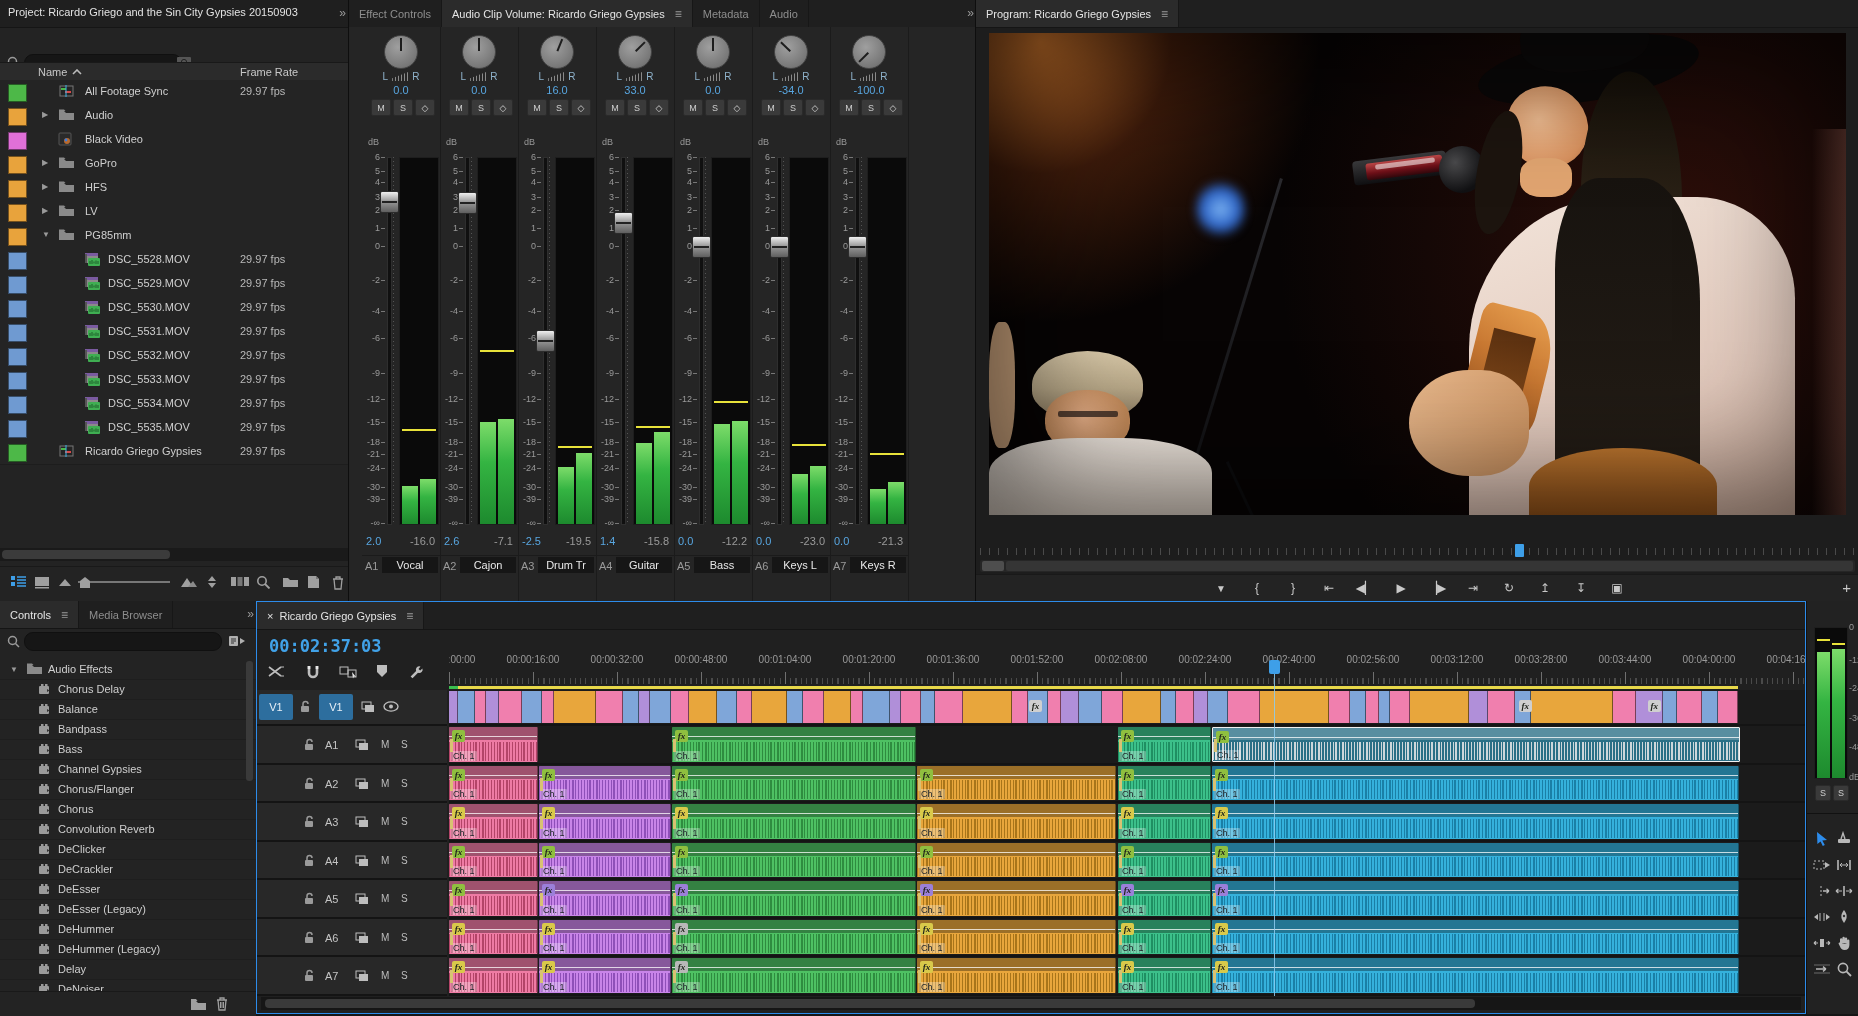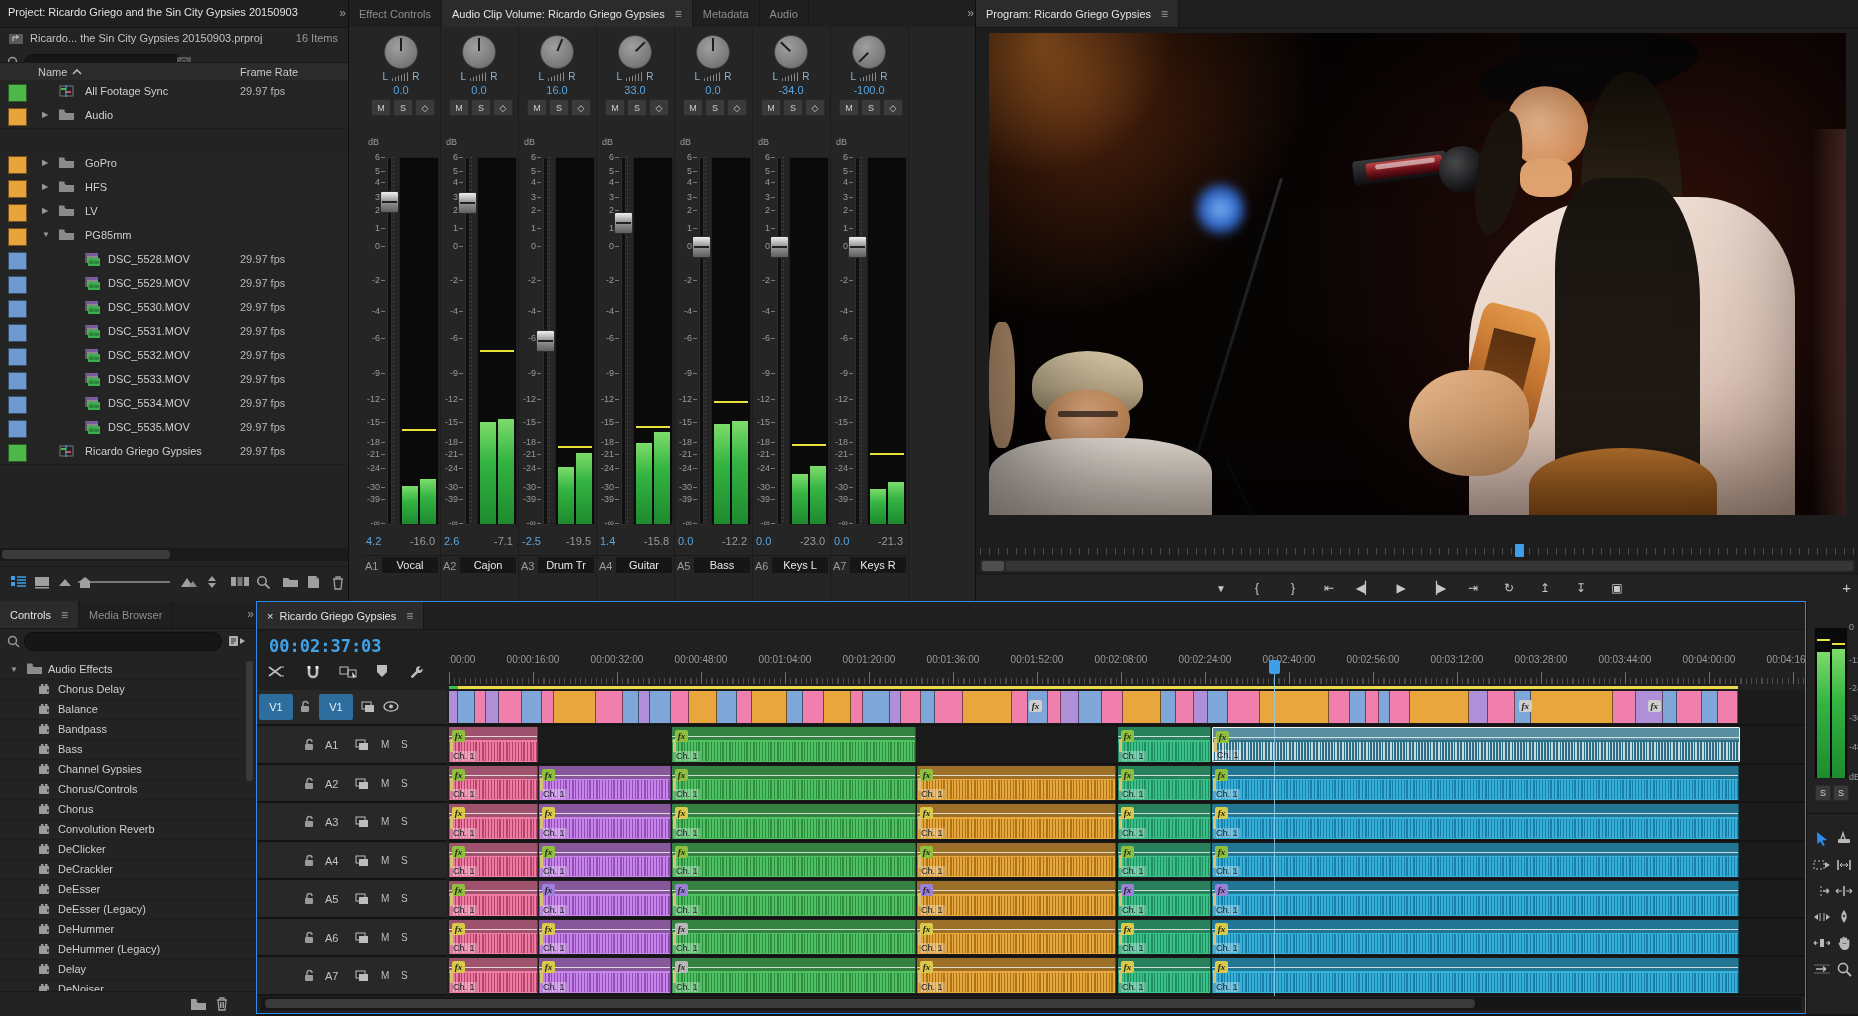--- a/index.html
+++ b/index.html
@@ -162,30 +162,20 @@
 </style>
 </head>
 <body>
 
 <div id="app">
 
   <section class="panel" id="project">
     <div class="tabbar"></div>
     <div id="proj-title">Project: Ricardo Griego and the Sin City Gypsies 20150903</div>
     <div class="ovf">»</div>
-    <div id="proj-path">
-      <span class="icon abs" style="left:8px;top:4px">
-        <svg width="16" height="14">
-            <rect x="1" y="3" width="14" height="10" rx="1" fill="#5a5a5a"></rect>
-            <path d="M5 10 V6 h5 M8 4.5 L10.5 6 L8 7.5" stroke="#cfcfcf" fill="none"></path>
-          </svg>
-        </span>
-      <span class="lbl">Ricardo... the Sin City Gypsies 20150903.prproj</span>
-      <span id="proj-count">16 Items</span>
-    </div>
     <div id="proj-search">
       <span class="icon abs" style="left:7px;top:5px">
         <svg width="13" height="13">
             <circle cx="5.5" cy="5.5" r="4" stroke="#9a9a9a" fill="none" stroke-width="1.5"></circle>
             <path d="M8.5 8.5 L12 12" stroke="#9a9a9a" stroke-width="1.5"></path>
           </svg>
         </span>
       <input class="searchbox" style="color: rgb(204, 204, 204); outline: none; padding: 0px 8px; font-size: 11px;" placeholder="">
       <span class="icon abs" style="left:176px;top:4px">
         <svg width="16" height="14">
@@ -221,20 +211,31 @@
         <div class="prow" style="top: 24px;">
           <span class="chip" style="background: rgb(232, 163, 60);"></span>
           <span class="twirl" style="left: 42px;">▶</span>
           <span class="icon" style="position: absolute; top: 4px; left: 58px;">
             <svg width="17" height="13">
               <path d="M1 3 h5 l2 2 h8 v7 h-15 z" fill="#8a8a8a"></path>
               <path d="M1 3 v-1.5 h5 l1.5 1.5" fill="#8a8a8a"></path>
             </svg>
           </span>
           <span class="nm" style="left: 85px;">Audio</span>
+        </div>
+        <div class="prow" style="top: 48px;">
+          <span class="chip" style="background: rgb(224, 112, 216);"></span>
+          <span class="icon" style="position: absolute; top: 4px; left: 58px;">
+            <svg width="15" height="14">
+              <rect x="1" y="1" width="12" height="12" rx="1" fill="#2a2a2a" stroke="#555"></rect>
+              <circle cx="9" cy="9" r="3" fill="#b86a2e"></circle>
+              <circle cx="8" cy="8" r="1.4" fill="#3a7de0"></circle>
+            </svg>
+          </span>
+          <span class="nm" style="left: 85px;">Black Video</span>
         </div>
         <div class="prow" style="top: 72px;">
           <span class="chip" style="background: rgb(232, 163, 60);"></span>
           <span class="twirl" style="left: 42px;">▶</span>
           <span class="icon" style="position: absolute; top: 4px; left: 58px;">
             <svg width="17" height="13">
               <path d="M1 3 h5 l2 2 h8 v7 h-15 z" fill="#8a8a8a"></path>
               <path d="M1 3 v-1.5 h5 l1.5 1.5" fill="#8a8a8a"></path>
             </svg>
           </span>
@@ -527,21 +528,21 @@
             <div class="rail"></div>
             <div class="dots"></div>
             <div class="fhandle" style="top: calc(12% - 10px);"></div>
             <div class="mwell">
               <div class="mbar l" style="height: 10.5%;"></div>
               <div class="mbar r" style="height: 12.2%;"></div>
               <div class="peakline" style="top: 74%;"></div>
             </div>
           </div>
           <div class="valrow">
-            <span class="fv">4.2</span>
+            <span class="fv">2.0</span>
             <span class="pv">-16.0</span>
           </div>
           <div class="trkrow">
             <span class="tid">A1</span>
             <span class="tnm">Vocal</span>
           </div>
         </div>
         <div class="strip" style="left: 91px;">
           <div class="knob">
             <div class="kptr" style="transform: rotate(0deg);"></div>
@@ -1025,21 +1026,21 @@
         </div>
         <div class="frow" style="top: 120px;">
           <span class="icon" style="position: absolute; left: 38px; top: 4px;">
             <svg width="13" height="12">
               <rect x="1" y="3" width="10" height="8" rx="1" fill="#9a9a9a"></rect>
               <rect x="3" y="1" width="2.5" height="3" fill="#9a9a9a"></rect>
               <rect x="7" y="1" width="2.5" height="3" fill="#9a9a9a"></rect>
               <path d="M9 6 l2.5 1.5 -2.5 1.5z" fill="#333"></path>
             </svg>
           </span>
-          <span class="nm">Chorus/Controls</span>
+          <span class="nm">Chorus/Flanger</span>
         </div>
         <div class="frow" style="top: 140px;">
           <span class="icon" style="position: absolute; left: 38px; top: 4px;">
             <svg width="13" height="12">
               <rect x="1" y="3" width="10" height="8" rx="1" fill="#9a9a9a"></rect>
               <rect x="3" y="1" width="2.5" height="3" fill="#9a9a9a"></rect>
               <rect x="7" y="1" width="2.5" height="3" fill="#9a9a9a"></rect>
               <path d="M9 6 l2.5 1.5 -2.5 1.5z" fill="#333"></path>
             </svg>
           </span>

